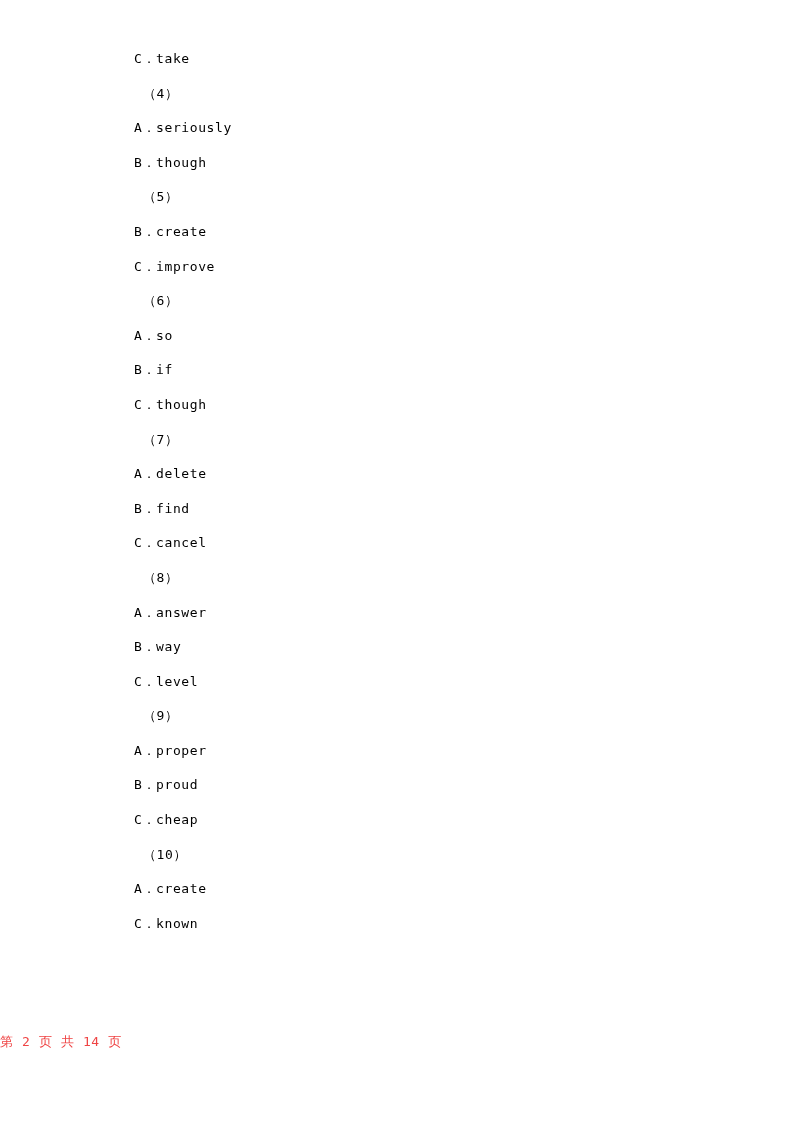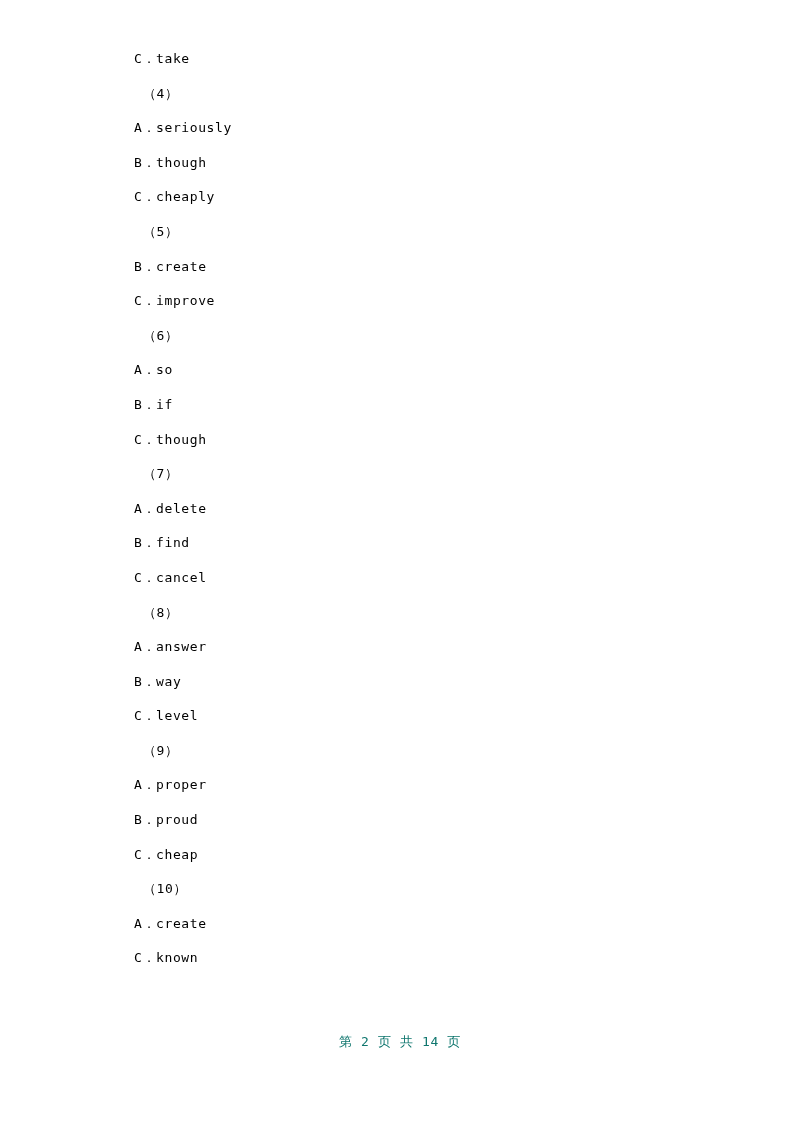--- a/index.html
+++ b/index.html
@@ -30,38 +30,37 @@
     letter-spacing: 0.6px;
   }
   .line.qnum {
     padding-left: 9px;
   }
   .footer {
     position: absolute;
     left: 0;
     top: 1033px;
     width: 800px;
-    text-align: center;
+    text-align: left;
     font-size: 13px;
-    color: #0f766e;
+    color: #ef4444;
     font-family: "DejaVu Sans Mono", monospace;
     letter-spacing: 0.6px;
     white-space: pre;
   }
 </style>
 </head>
 <body>
 
 <div class="page">
   <div class="content">
       <div class="line">C．take</div>
       <div class="line qnum">（4）</div>
       <div class="line">A．seriously</div>
       <div class="line">B．though</div>
-      <div class="line">C．cheaply</div>
       <div class="line qnum">（5）</div>
       <div class="line">B．create</div>
       <div class="line">C．improve</div>
       <div class="line qnum">（6）</div>
       <div class="line">A．so</div>
       <div class="line">B．if</div>
       <div class="line">C．though</div>
       <div class="line qnum">（7）</div>
       <div class="line">A．delete</div>
       <div class="line">B．find</div>

